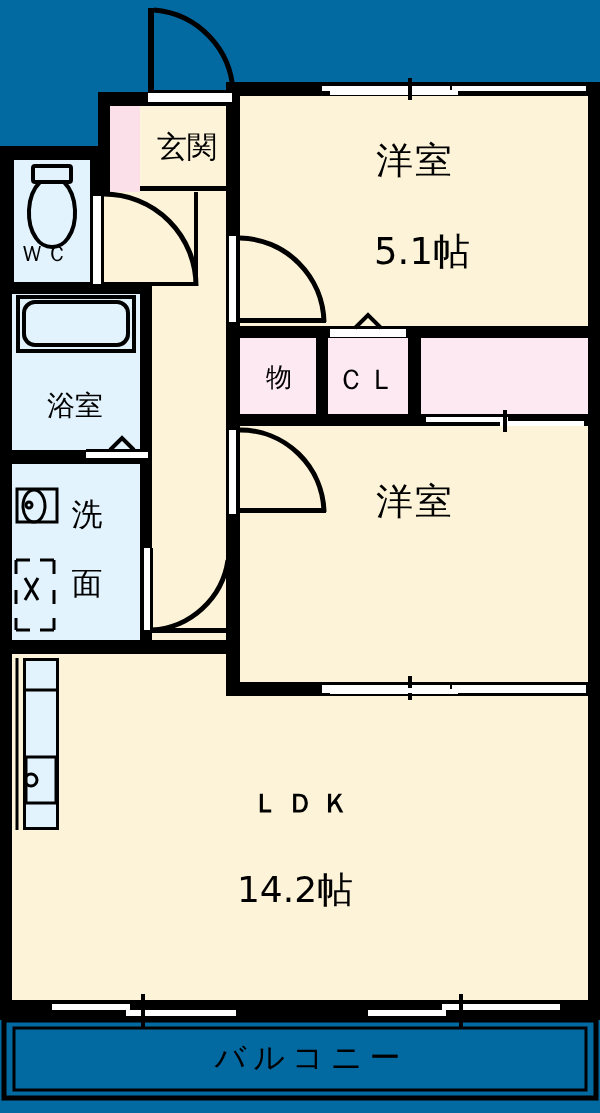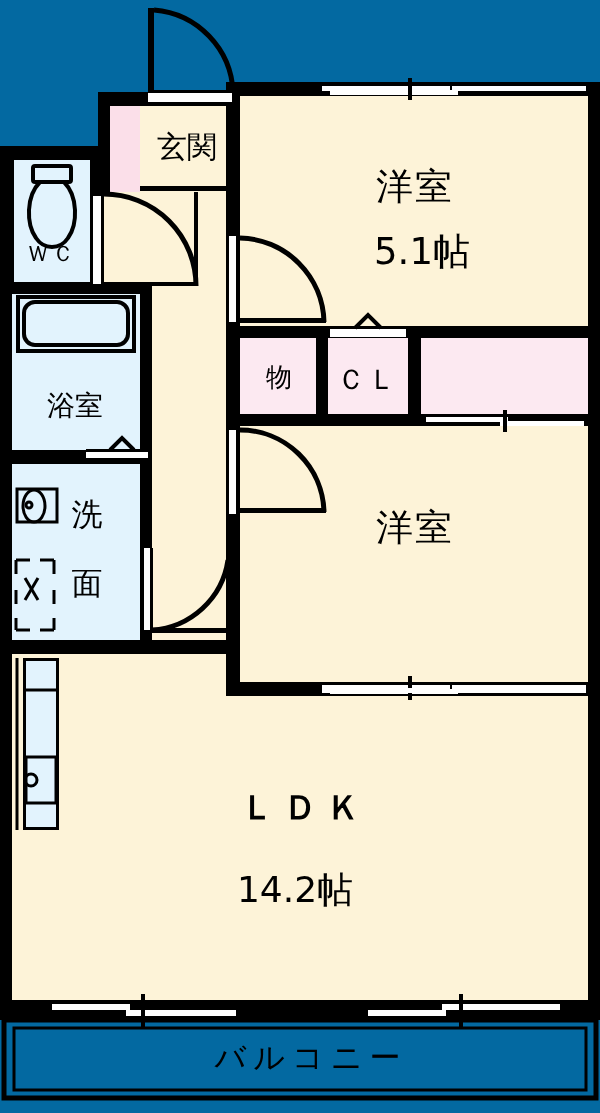--- a/index.html
+++ b/index.html
@@ -21,27 +21,27 @@
   
   .lbl{
     position:absolute;
     color:#000;
     text-align:center;
     white-space:nowrap;
     line-height:1;
     font-weight:500;
   }
   .lbl-jp{font-family:"DejaVu Sans","Liberation Sans",sans-serif;}
-  .big-room{font-size:37px;letter-spacing:2px;margin-top:26px;}
+  .big-room{font-size:37px;letter-spacing:2px;}
   .big-num{font-size:37px;letter-spacing:0px;}
   .mid{font-size:30px;}
   .small-store{font-size:26px;}
   .cl-lbl{font-size:28px;letter-spacing:3px;}
   .wc-lbl{font-size:22px;letter-spacing:3px;}
-  .ldk-lbl{font-size:34px;letter-spacing:9px;font-weight:600;}
+  .ldk-lbl{font-size:26px;letter-spacing:9px;font-weight:600;}
   .ldk-num{font-size:36px;letter-spacing:0px;}
   .balcony-lbl{font-size:31px;letter-spacing:7px;}
   .yoku-lbl{font-size:28px;letter-spacing:0px;}
   .sen-lbl{font-size:31px;}
   svg{display:block;}
   .ov{position:absolute;left:0;top:0;width:600px;height:1113px;pointer-events:none;}
 </style>
 </head>
 <body>
 
@@ -253,21 +253,21 @@
 
     <g>
       <rect x="4" y="1020" width="592" height="78" fill="none" stroke="#000" stroke-width="5"></rect>
       <rect x="14" y="1028" width="572" height="62" fill="none" stroke="#000" stroke-width="3"></rect>
     </g>
 
   </svg>
 
   <div class="lbl lbl-jp mid" style="left:155px;top:132px;width:64px;">玄関</div>
 
-  <div class="lbl wc-lbl" style="left:14px;top:243px;width:76px;">ＷＣ</div>
+  <div class="lbl wc-lbl" style="left:8px;top:243px;width:76px;">ＷＣ</div>
 
   <div class="lbl lbl-jp yoku-lbl" style="left:14px;top:392px;width:122px;">浴室</div>
 
   <div class="lbl lbl-jp sen-lbl" style="left:62px;top:499px;width:50px;">洗</div>
   <div class="lbl lbl-jp sen-lbl" style="left:62px;top:568px;width:50px;">面</div>
 
   <div class="lbl lbl-jp big-room" style="left:300px;top:142px;width:230px;">洋室</div>
   <div class="lbl lbl-jp big-num" style="left:307px;top:233px;width:230px;">5.1帖</div>
 
   <div class="lbl lbl-jp small-store" style="left:246px;top:364px;width:66px;">物</div>

